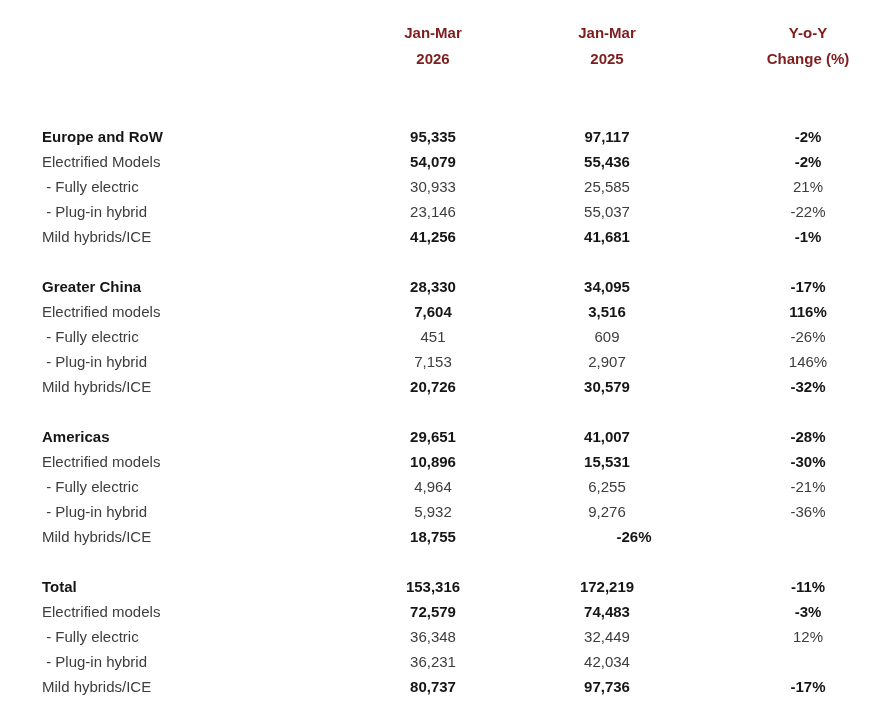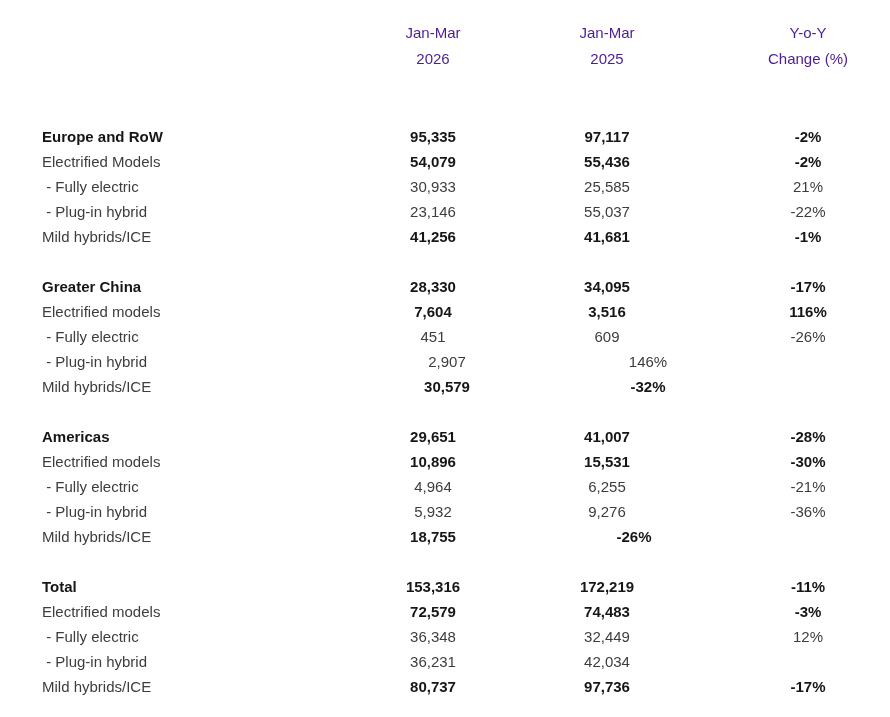--- a/index.html
+++ b/index.html
@@ -17,22 +17,22 @@
   }
   .row {
     display: flex;
     height: 25px;
     align-items: flex-end;
   }
   .hdr-row {
     display: flex;
     height: 26px;
     align-items: center;
-    font-weight: 400;
-    color: #4c1d95;
+    font-weight: 700;
+    color: #7f1d1d;
   }
   .c1 { width: 311px; text-align: left; white-space: pre; }
   .c2 { width: 160px; text-align: center; }
   .c3 { width: 160px; margin-left: 14px; text-align: center; }
   .c4 { width: 160px; margin-left: 41px; text-align: center; }
   .section { margin-top: 25px; }
   .section.first { margin-top: 49px; }
   .row-region .c1,
   .row-region .c2, .row-region .c3, .row-region .c4,
   .row-subtotal .c2, .row-subtotal .c3, .row-subtotal .c4 {
@@ -112,25 +112,27 @@
       <div class="c4">116%</div>
     </div>
     <div class="row row-detail">
       <div class="c1"> - Fully electric</div>
       <div class="c2">451</div>
       <div class="c3">609</div>
       <div class="c4">-26%</div>
     </div>
     <div class="row row-detail">
       <div class="c1"> - Plug-in hybrid</div>
+      <div class="c2">7,153</div>
       <div class="c3">2,907</div>
       <div class="c4">146%</div>
     </div>
     <div class="row row-subtotal">
       <div class="c1">Mild hybrids/ICE</div>
+      <div class="c2">20,726</div>
       <div class="c3">30,579</div>
       <div class="c4">-32%</div>
     </div>
   </div>
 
   <div class="section">
     <div class="row row-region">
       <div class="c1">Americas</div>
       <div class="c2">29,651</div>
       <div class="c3">41,007</div>

